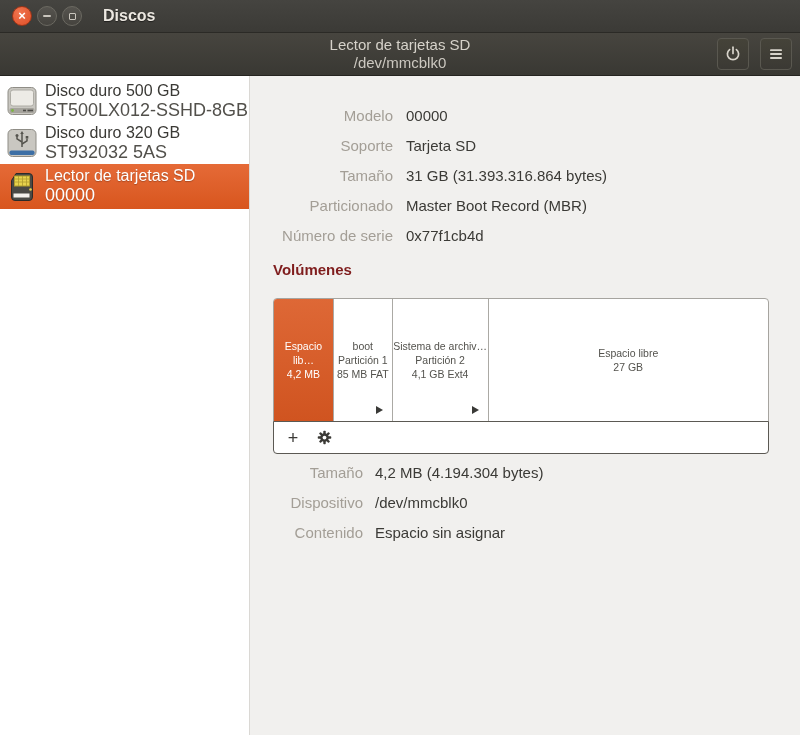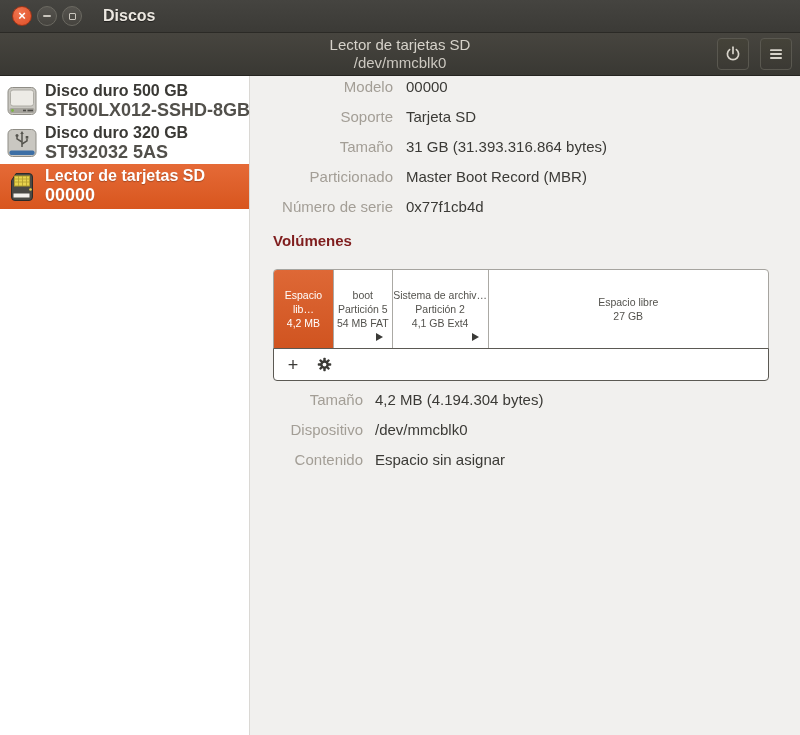--- a/index.html
+++ b/index.html
@@ -27,40 +27,40 @@
   .htitle{color:#D6D2CA;font-size:15px;}
   .hsub{color:#CCC8C0;font-size:15px;}
   .hbtns{position:absolute;right:8px;top:5px;display:flex;gap:11px;}
   .hbtn{width:32px;height:32px;border-radius:4px;border:1px solid #5A5850;
     background:linear-gradient(#454339,#3B3934);display:flex;align-items:center;
     justify-content:center;padding:0;cursor:default;}
 
   
   .appbody{flex:1;display:flex;min-height:0;}
   .sidebar{width:250px;flex:0 0 250px;background:#FFFFFF;border-right:1px solid #DAD8D4;
-    padding-top:4px;font-weight:bold;}
+    padding-top:4px;}
   .srow{height:42px;display:flex;align-items:center;padding-left:6px;cursor:default;}
   .srow .sicon{width:32px;height:32px;flex:0 0 32px;}
   .stext{margin-left:7px;line-height:1.12;white-space:nowrap;}
   .stitle{font-size:16px;color:#3A3935;}
   .ssub{font-size:18px;color:#52504B;}
   .srow.selected{height:45px;background:linear-gradient(#E56A37,#D8561E);}
   .srow.selected .stitle,.srow.selected .ssub{color:#FFFFFF;text-shadow:0 1px 1px rgba(0,0,0,.25);}
 
-  .content{flex:1;padding:0 31px 0 23px;}
+  .content{flex:1;padding:29px 31px 0 23px;}
 
   .grid{display:grid;grid-template-columns:120px auto;column-gap:13px;row-gap:9px;
     font-size:15px;line-height:21px;}
   .grid.bottom{grid-template-columns:90px auto;column-gap:12px;margin-top:8px;}
   .glabel{color:#A39E96;text-align:right;}
   .gvalue{color:#3B3A36;}
 
   .volheading{font-size:15px;font-weight:bold;color:#7f1d1d;margin:13px 0 0 0;line-height:21px;}
 
-  .volgrid{margin-top:18px;height:80px;display:flex;background:#FFFFFF;
+  .volgrid{margin-top:18px;height:124px;display:flex;background:#FFFFFF;
     border:1px solid #A6A49F;border-radius:4px 4px 0 0;overflow:hidden;}
   .seg{position:relative;border-right:1px solid #ABA9A4;display:flex;flex-direction:column;
     align-items:center;justify-content:center;text-align:center;font-size:10.5px;
     line-height:14px;color:#53524D;cursor:default;}
   .seg:last-child{border-right:none;}
   .seg.selected{background:linear-gradient(#DE6836,#D05420);color:#FFFFFF;}
   .seg .arrow{position:absolute;bottom:7px;right:9px;width:0;height:0;
     border-left:7px solid #3A3A37;border-top:4.5px solid transparent;
     border-bottom:4.5px solid transparent;}
 
@@ -187,22 +187,22 @@
 
       <h3 class="volheading">Volúmenes</h3>
 
       <div class="volgrid">
         <div class="seg selected" style="width: 12.12%;">
           <div>Espacio lib…</div>
           <div>4,2 MB</div>
         </div>
         <div class="seg" style="width: 11.92%;">
           <div>boot</div>
-          <div>Partición 5</div>
-          <div>54 MB FAT</div>
+          <div>Partición 1</div>
+          <div>85 MB FAT</div>
           <span class="arrow"></span>
         </div>
         <div class="seg" style="width: 19.39%;">
           <div>Sistema de archiv…</div>
           <div>Partición 2</div>
           <div>4,1 GB Ext4</div>
           <span class="arrow"></span>
         </div>
         <div class="seg" style="width: 56.57%;">
           <div>Espacio libre</div>

